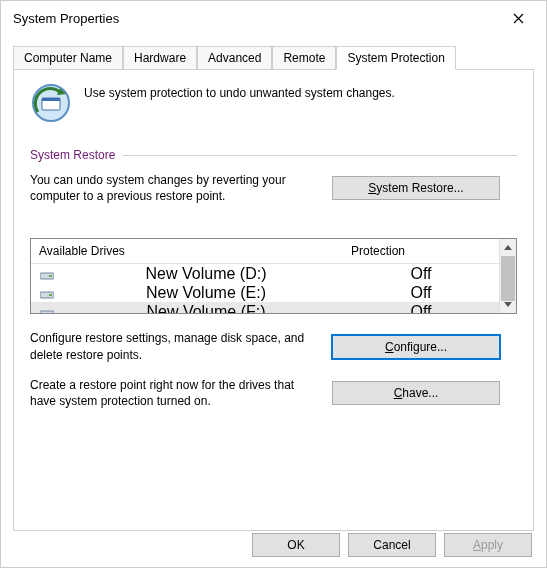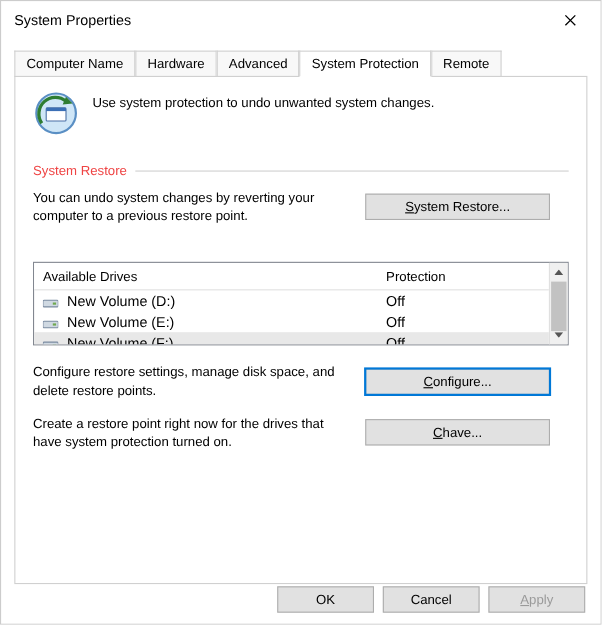--- a/index.html
+++ b/index.html
@@ -68,21 +68,21 @@
   width: 42px; height: 42px;
   position: relative;
 }
 .shield-icon svg { width: 42px; height: 42px; }
 .intro-text { padding-top: 4px; font-size: 12px; }
 .group-header {
   display: flex;
   align-items: center;
   margin: 14px 0 10px 0;
   font-size: 12px;
-  color: #ef4444;
+  color: #701a75;
 }
 .group-header .line {
   flex: 1;
   height: 1px;
   background: #d0d0d0;
   margin-left: 8px;
 }
 .row {
   display: flex;
   align-items: center;
@@ -126,22 +126,23 @@
   padding: 5px 8px;
   font-size: 12px;
 }
 .col-drive { flex: 1; }
 .col-prot { width: 140px; }
 .drive-rows { }
 .drive-row {
   display: flex;
   padding: 2px 8px;
   align-items: center;
-  font-size: 13px;
+  font-size: 16px;
   height: 19px;
+  text-align: center;
 }
 .drive-row.selected {
   background: #e8e8e8;
 }
 .drive-row .icon { width: 16px; margin-right: 6px; }
 .drive-row .icon svg { width: 14px; height: 10px; vertical-align: middle; }
 .drive-row .name { flex: 1; }
 .drive-row .prot { width: 140px; }
 .drive-scrollbar {
   width: 17px;
@@ -188,22 +189,22 @@
       <svg viewBox="0 0 11 11">
           <path d="M1 1 L10 10 M10 1 L1 10" stroke="#000" stroke-width="1.2" fill="none"></path>
         </svg>
     </div>
   </div>
 
   <div class="tabs">
     <div class="tab">Computer Name</div>
     <div class="tab">Hardware</div>
     <div class="tab">Advanced</div>
+    <div class="tab">Remote</div>
     <div class="tab active">System Protection</div>
-    <div class="tab">Remote</div>
   </div>
 
   <div class="tab-body">
 
     <div class="intro">
       <div class="shield-icon">
         <svg viewBox="0 0 42 42">
           <circle cx="21" cy="21" r="18" fill="#cfe6f7" stroke="#5a8fc4" stroke-width="2"></circle>
           <rect x="12" y="16" width="18" height="12" rx="1" fill="#fff" stroke="#4a6fa5"></rect>
           <rect x="12" y="16" width="18" height="3" fill="#3b6fb5"></rect>

